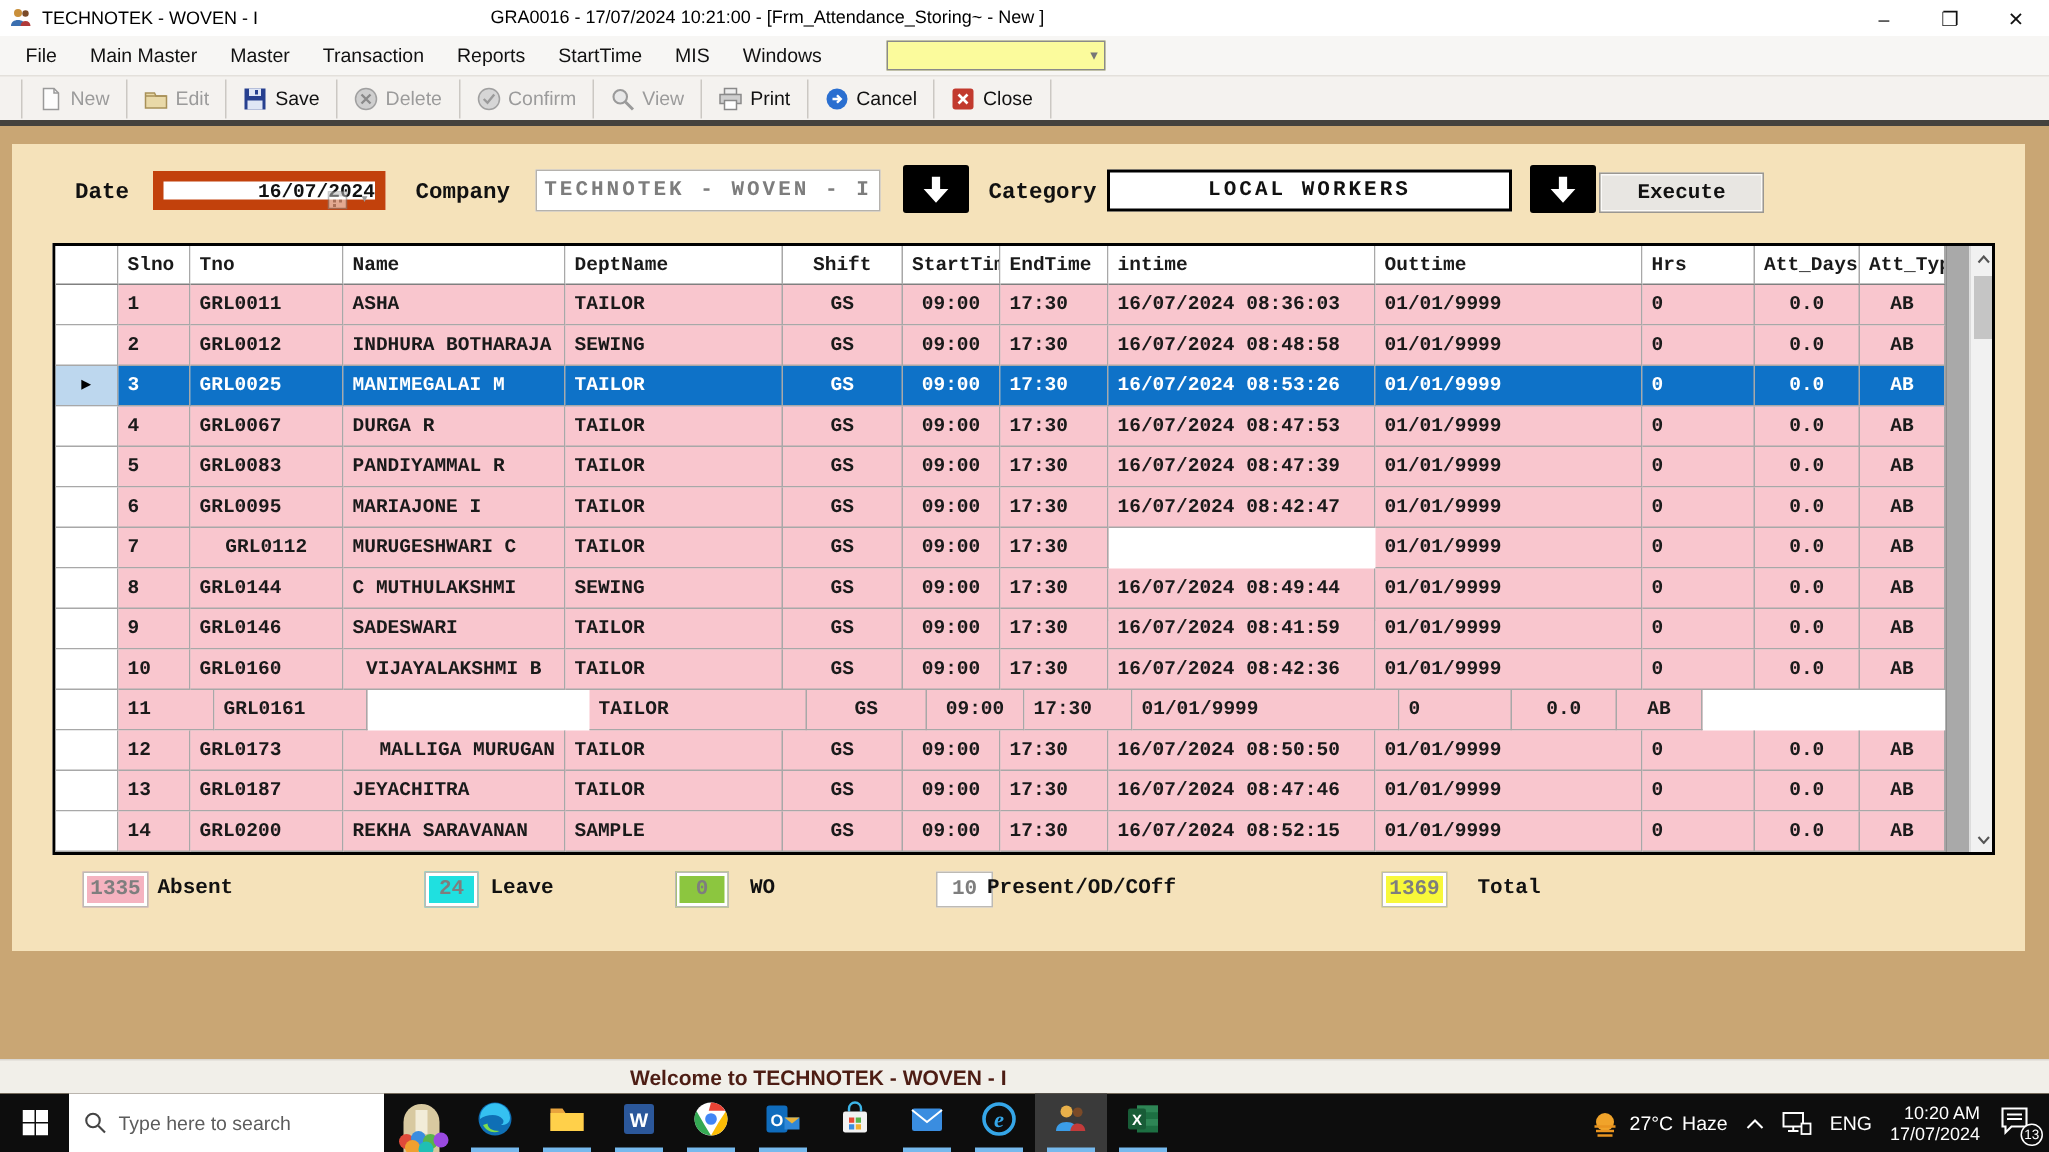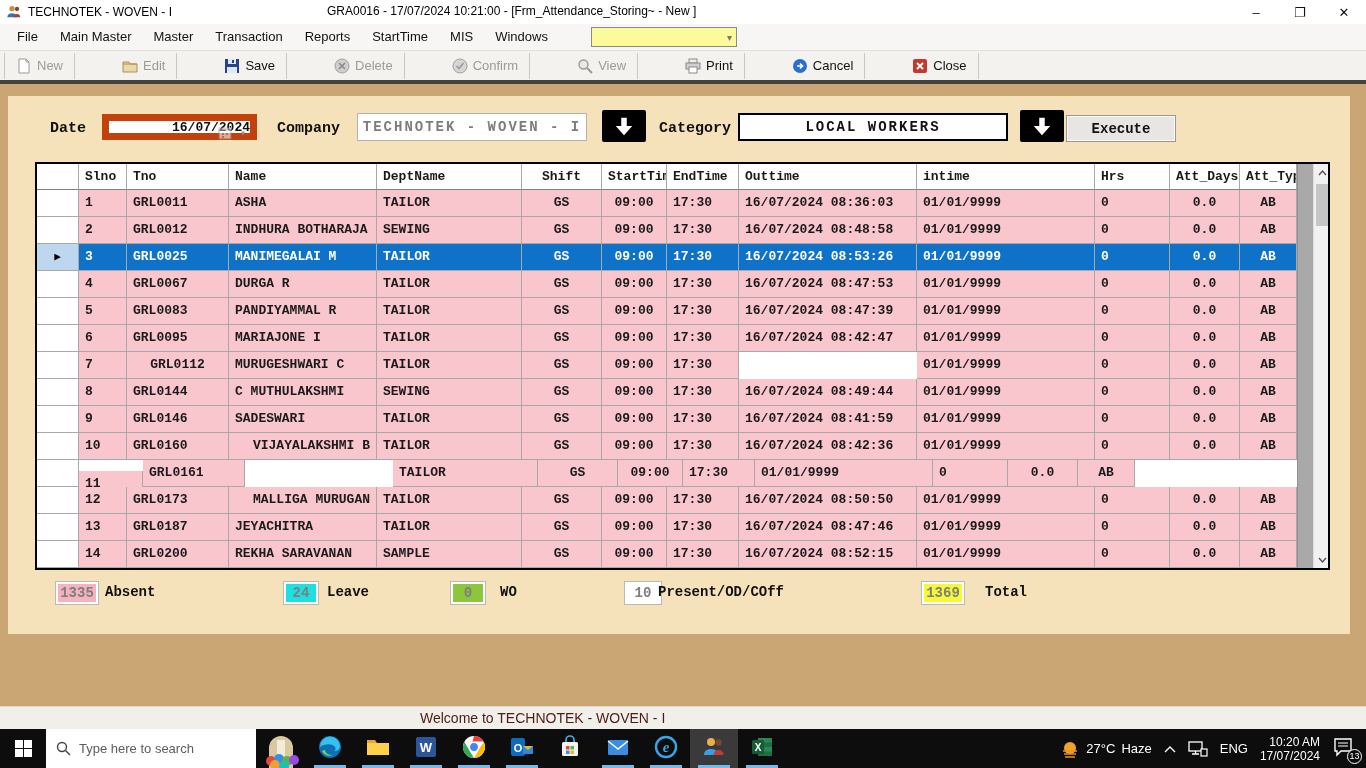--- a/index.html
+++ b/index.html
@@ -19,21 +19,21 @@
   
   .menubar { position:absolute; left:0; top:24px; width:1366px; height:26px; background:#f7f6f4;
              display:flex; align-items:center; padding-left:6px; font-size:13px; color:#111; }
   .menu-item { padding:0 11px; line-height:26px; }
   .menu-combo { margin-left:32px; width:146px; height:20px; background:#fbfb9c; border:1px solid #8a8a8a;
                 display:flex; align-items:center; justify-content:flex-end; padding-right:4px; }
   .menu-combo .chev { color:#777; font-size:10px; }
 
   
   .toolbar { position:absolute; left:0; top:50px; width:1366px; height:30px; background:#f4f2ef;
-             border-top:1px solid #e3e0db; display:flex; align-items:center; padding-left:4px;gap:36px; }
+             border-top:1px solid #e3e0db; display:flex; align-items:center; padding-left:14px; }
   .tb-btn { display:flex; align-items:center; gap:5px; height:26px; padding:0 11px;
             border-right:1px solid #cbc8c3; font-size:13px; color:#111; }
   .tb-btn:first-child { border-left:1px solid #cbc8c3; }
   .tb-btn.disabled { color:#9b9b9b; }
   .tb-btn .ticon { width:16px; height:16px; display:inline-block; }
   .tb-btn .ticon svg { width:16px; height:16px; display:block; }
   .dark-strip { position:absolute; left:0; top:80px; width:1366px; height:4px; background:#44423e; }
 
   
   .mdi { position:absolute; left:0; top:84px; width:1366px; height:622px; background:#c9a674; }
@@ -86,21 +86,21 @@
                font-size:14px; color:#111; }
 
   
   .watermark { position:absolute; left:1067px; top:564px; color:rgba(105,95,80,0.55); }
   .watermark .l1 { font-size:21px; }
   .watermark .l2 { font-size:13px; margin-top:4px; }
 
   
   .statusbar { position:absolute; left:0; top:706px; width:1366px; height:23px; background:#f1efe9;
                border-top:1px solid #dbd8d2; }
-  .statusbar span { position:absolute; left:420px; top:3px; font-size:14px; font-weight:normal; color:#4d1d14; }
+  .statusbar span { position:absolute; left:420px; top:3px; font-size:14px; font-weight:bold; color:#4d1d14; }
 
   
   .taskbar { position:absolute; left:0; top:729px; width:1366px; height:39px; background:#0d0d0d;
              display:flex; align-items:stretch; color:#fff; }
   .tk-start { width:46px; display:flex; align-items:center; justify-content:center; }
   .tk-search { width:210px; background:#ffffff; display:flex; align-items:center; gap:8px; padding-left:10px;
                color:#5c5c5c; font-size:13px; }
   .tk-balloons { width:50px; display:flex; align-items:flex-end; justify-content:center; }
   .tk-app { width:48px; position:relative; display:flex; align-items:center; justify-content:center; }
   .tk-app.running::after { content:""; position:absolute; left:8px; bottom:0; width:32px; height:3px; background:#76b9ed; }
@@ -279,22 +279,22 @@
         <div class="grid-main" id="grid-main">
             <div class="g-row hdr">
               <div class="g-cell ind"></div>
               <div class="g-cell" style="width: 48px; text-align: left;">Slno</div>
               <div class="g-cell" style="width: 102px; text-align: left;">Tno</div>
               <div class="g-cell" style="width: 148px; text-align: left;">Name</div>
               <div class="g-cell" style="width: 145px; text-align: left;">DeptName</div>
               <div class="g-cell" style="width: 80px; text-align: center;">Shift</div>
               <div class="g-cell" style="width: 65px; text-align: center;">StartTime</div>
               <div class="g-cell" style="width: 72px; text-align: left;">EndTime</div>
+              <div class="g-cell" style="width: 178px; text-align: left;">intime</div>
               <div class="g-cell" style="width: 178px; text-align: left;">Outtime</div>
-              <div class="g-cell" style="width: 178px; text-align: left;">intime</div>
               <div class="g-cell" style="width: 75px; text-align: left;">Hrs</div>
               <div class="g-cell" style="width: 70px; text-align: center;">Att_Days</div>
               <div class="g-cell" style="width: 57px; text-align: center;">Att_Type</div>
             </div>
             <div class="g-row">
               <div class="g-cell ind"></div>
               <div class="g-cell" style="width: 48px; text-align: left;">1</div>
               <div class="g-cell" style="width: 102px; text-align: left;">GRL0011</div>
               <div class="g-cell" style="width: 148px; text-align: left;">ASHA</div>
               <div class="g-cell" style="width: 145px; text-align: left;">TAILOR</div>
@@ -424,34 +424,34 @@
               <div class="g-cell" style="width: 178px; text-align: left;">16/07/2024 08:41:59</div>
               <div class="g-cell" style="width: 178px; text-align: left;">01/01/9999</div>
               <div class="g-cell" style="width: 75px; text-align: left;">0</div>
               <div class="g-cell" style="width: 70px; text-align: center;">0.0</div>
               <div class="g-cell" style="width: 57px; text-align: center;">AB</div>
             </div>
             <div class="g-row">
               <div class="g-cell ind"></div>
               <div class="g-cell" style="width: 48px; text-align: left;">10</div>
               <div class="g-cell" style="width: 102px; text-align: left;">GRL0160</div>
-              <div class="g-cell" style="width: 148px; text-align: right;">VIJAYALAKSHMI B</div>
+              <div class="g-cell" style="width: 148px; text-align: center;">VIJAYALAKSHMI B</div>
               <div class="g-cell" style="width: 145px; text-align: left;">TAILOR</div>
               <div class="g-cell" style="width: 80px; text-align: center;">GS</div>
               <div class="g-cell" style="width: 65px; text-align: center;">09:00</div>
               <div class="g-cell" style="width: 72px; text-align: left;">17:30</div>
               <div class="g-cell" style="width: 178px; text-align: left;">16/07/2024 08:42:36</div>
               <div class="g-cell" style="width: 178px; text-align: left;">01/01/9999</div>
               <div class="g-cell" style="width: 75px; text-align: left;">0</div>
               <div class="g-cell" style="width: 70px; text-align: center;">0.0</div>
               <div class="g-cell" style="width: 57px; text-align: center;">AB</div>
             </div>
             <div class="g-row">
               <div class="g-cell ind"></div>
-              <div class="g-cell" style="width: 64px; text-align: left; margin-top: 11px;">11</div>
+              <div class="g-cell" style="width: 64px; text-align: left;">11</div>
               <div class="g-cell" style="width: 102px; text-align: left;">GRL0161</div>
               <div class="g-cell" style="width: 148px; text-align: left; margin-top: 28px;">SIVARANJANI P</div>
               <div class="g-cell" style="width: 145px; text-align: left;">TAILOR</div>
               <div class="g-cell" style="width: 80px; text-align: center;">GS</div>
               <div class="g-cell" style="width: 65px; text-align: center;">09:00</div>
               <div class="g-cell" style="width: 72px; text-align: left;">17:30</div>
               <div class="g-cell" style="width: 178px; text-align: left;">01/01/9999</div>
               <div class="g-cell" style="width: 75px; text-align: left;">0</div>
               <div class="g-cell" style="width: 70px; text-align: center;">0.0</div>
               <div class="g-cell" style="width: 57px; text-align: center;">AB</div>

